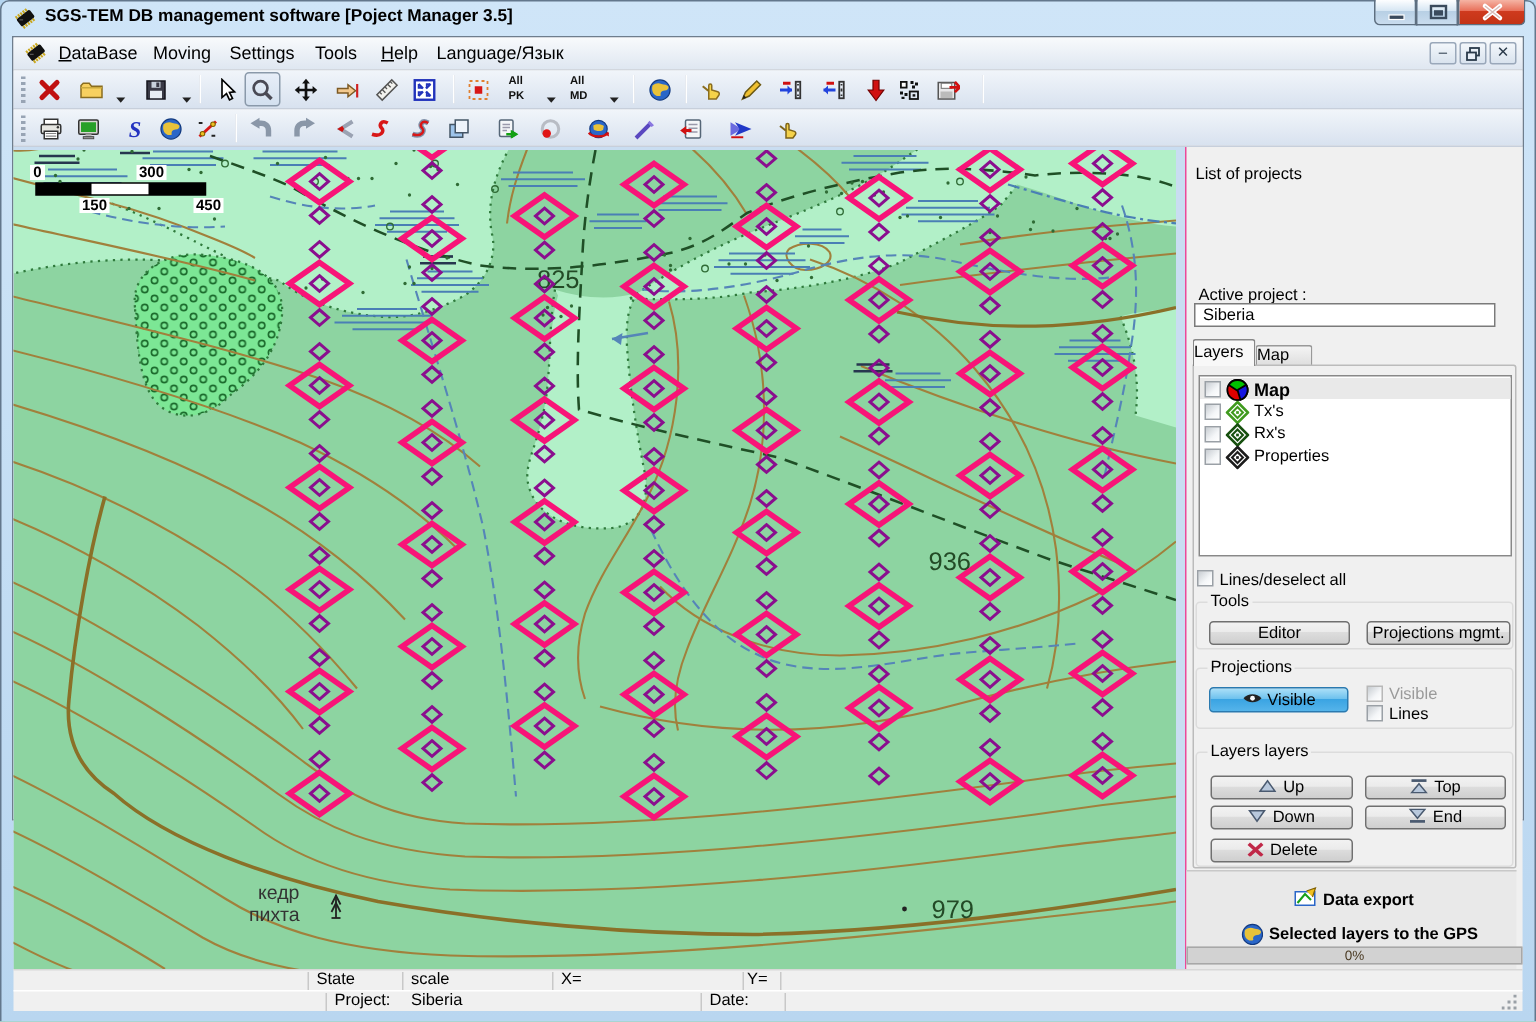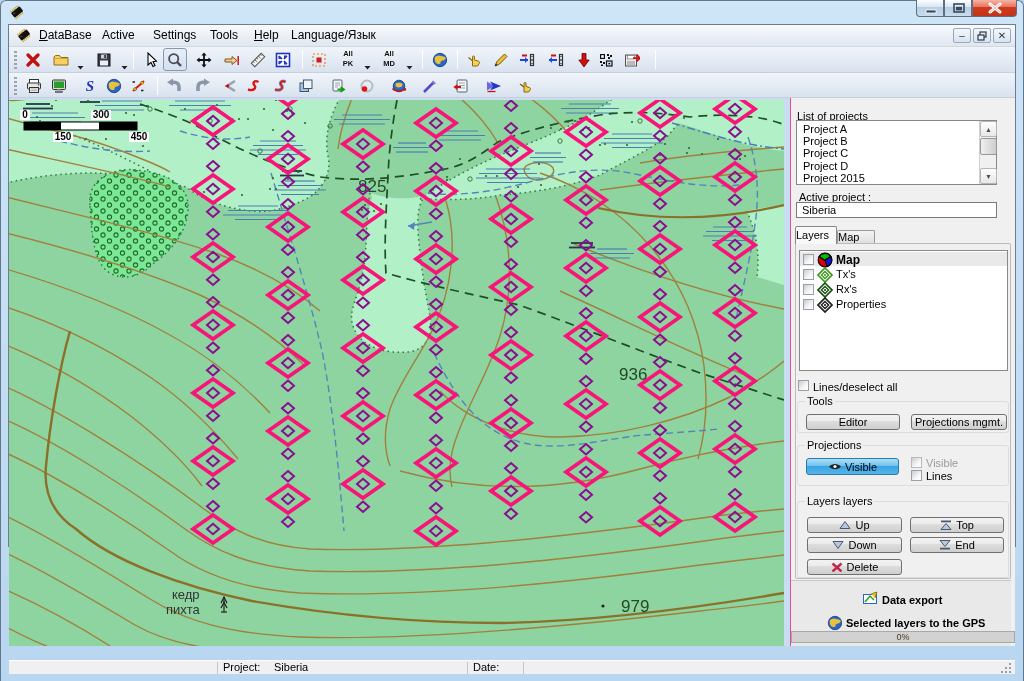--- a/index.html
+++ b/index.html
@@ -19,21 +19,21 @@
 #mdibtns { position:absolute; right:4px; top:3px; display:flex; gap:2px; }
 .mdibtn { width:18px; height:15px; border:1px solid #9aa8ba; background:linear-gradient(#f3f7fb,#d9e3ee); font-size:10px; line-height:13px; text-align:center; color:#2a3a4a; border-radius:2px; }
 .toolbar { position:absolute; left:0; width:1006px; height:26px; background:linear-gradient(#f1f5fa,#d8e2ef); border-bottom:1px solid #c7cfdb; }
 #tb1 { top:22px; }
 #tb2 { top:48px; height:25px; }
 .tbi { position:absolute; top:5px; }
 .tbsep { position:absolute; top:3px; width:1px; height:19px; background:#b4bcca; border-right:1px solid #fff; }
 .tbgrip { position:absolute; left:13px; top:4px; width:3px; height:18px;
   background:repeating-linear-gradient(#98a4b4 0 2px, transparent 2px 4px); }
 .tbdd { position:absolute; top:9px; }
-.alltxt { position:absolute; top:2px; font-size:7.5px; font-weight:bold; line-height:1.35; color:#111; text-align:center; width:18px; }
+.alltxt { position:absolute; top:2px; font-size:7.5px; font-weight:bold; line-height:1.35; color:#111; text-align:left; width:18px; }
 #client { position:absolute; left:0; top:73px; width:1006px; height:548px; background:#c9ddf1; }
 #mapwrap { position:absolute; left:0; top:2px; width:775px; height:546px; }
 #panel { position:absolute; left:781px; top:0; width:225px; height:548px; background:#f0f0f0; border-left:1px solid #ec4899; padding-left:5px; }
 .plabel { position:absolute; font-size:11px; color:#000; }
 .pbox { position:absolute; background:#fff; border:1px solid #828790; }
 .grp { position:absolute; border:1px solid #dcdcdc; border-radius:3px; }
 .grplabel { position:absolute; font-size:11px; background:#f0f0f0; padding:0 2px; }
 .btn { position:absolute; border:1px solid #707070; border-radius:3px; background:linear-gradient(#f2f2f2,#ebebeb 45%,#dddddd 46%,#cfcfcf); font-size:11px; text-align:center; color:#000; }
 .cb { position:absolute; width:11px; height:11px; background:linear-gradient(135deg,#c8cdd2,#f4f6f8 60%,#fff); border:1px solid #9aa0a6; }
 #status1, #status2 { position:absolute; left:0; width:1006px; height:14px; background:#f0f0f0; border-top:1px solid #fff; font-size:11px; color:#000; }
@@ -46,20 +46,21 @@
 </style></head><body>
 <div id="win">
 <div id="titlebar">
 <div id="titleicon"><svg width="16" height="16" viewBox="0 0 16 16">
           <g transform="rotate(-38 8 8)">
             <rect x="2.5" y="5" width="11" height="6.2" rx="1" fill="#111"></rect>
             <path d="M3.5,5 v-2 M5.5,5 v-2 M7.5,5 v-2 M9.5,5 v-2 M11.5,5 v-2 M3.5,11.2 v2 M5.5,11.2 v2 M7.5,11.2 v2 M9.5,11.2 v2 M11.5,11.2 v2" stroke="#caa820" stroke-width="1.3"></path>
             <path d="M4,6.5 l2,1.5" stroke="#555" stroke-width="0.8"></path>
           </g>
         </svg></div>
+<div id="titletxt">SGS-TEM DB management software [Poject Manager 3.5]</div>
 <div class="capbtns">
 <div class="capbtn first"><svg width="28" height="17">
             <rect x="9" y="10" width="10" height="3" fill="#3a4a5c" stroke="#fff" stroke-width="0.8"></rect>
           </svg></div>
 <div class="capbtn"><svg width="28" height="17">
             <rect x="9" y="4" width="10" height="8" fill="none" stroke="#3a4a5c" stroke-width="1.6"></rect>
             <rect x="11" y="6.8" width="6" height="3.6" fill="#3a4a5c"></rect>
           </svg></div>
 <div class="capbtn close"><svg width="45" height="17">
             <path d="M17,4 L27,12 M27,4 L17,12" stroke="#fff" stroke-width="3" stroke-linecap="round"></path>
@@ -70,21 +71,21 @@
 <div id="inner">
 <div id="menubar">
 <div style="position:absolute;left:7px;top:2px"><svg width="16" height="16" viewBox="0 0 16 16">
             <g transform="rotate(-38 8 8)">
               <rect x="2.5" y="5" width="11" height="6.2" rx="1" fill="#111"></rect>
               <path d="M3.5,5 v-2 M5.5,5 v-2 M7.5,5 v-2 M9.5,5 v-2 M11.5,5 v-2 M3.5,11.2 v2 M5.5,11.2 v2 M7.5,11.2 v2 M9.5,11.2 v2 M11.5,11.2 v2" stroke="#caa820" stroke-width="1.3"></path>
               <path d="M4,6.5 l2,1.5" stroke="#555" stroke-width="0.8"></path>
             </g>
           </svg></div>
 <div class="menuitem" style="left:30px"><u>D</u>ataBase</div>
-<div class="menuitem" style="left:93px">Active</div>
+<div class="menuitem" style="left:93px">Moving</div>
 <div class="menuitem" style="left:144px">Settings</div>
 <div class="menuitem" style="left:201px">Tools</div>
 <div class="menuitem" style="left:245px"><u>H</u>elp</div>
 <div class="menuitem" style="left:282px">Language/Язык</div>
 <div id="mdibtns">
           <div class="mdibtn">–</div>
           <div class="mdibtn"><svg width="16" height="13">
               <rect x="6" y="3" width="6" height="5" fill="none" stroke="#2a3a4a" stroke-width="1.2"></rect>
               <rect x="4" y="6" width="6" height="5" fill="#e8eef6" stroke="#2a3a4a" stroke-width="1.2"></rect>
             </svg></div>
@@ -733,28 +734,20 @@
 <path d="M726,298.5 L732,303.7 L726,308.9 L720,303.7 Z"></path>
 <path d="M726,321.1 L732,326.3 L726,331.5 L720,326.3 Z"></path>
 <path d="M726,366.5 L732,371.7 L726,376.9 L720,371.7 Z"></path>
 <path d="M726,389.1 L732,394.3 L726,399.5 L720,394.3 Z"></path>
 </g>
 </g>
 </svg>
         </div>
 <div id="panel">
           <div class="plabel" style="left:6px;top:12px">List of projects</div>
-<div class="pbox" style="left:5px;top:22px;width:201px;height:65px">
-<div style="position:absolute;left:6px;top:2px;font-size:11px;line-height:12.2px">Project A<br>Project B<br>Project C<br>Project D<br>Project 2015</div>
-<div style="position:absolute;right:0;top:0;width:17px;height:63px;background:#f0f0f0;border-left:1px solid #d0d0d0">
-<div style="position:absolute;top:0;left:0;width:17px;height:16px;background:linear-gradient(#fdfdfd,#e8e8e8);border:1px solid #b5b5b5;border-radius:2px;text-align:center;font-size:7px;line-height:15px;color:#505050">▲</div>
-<div style="position:absolute;bottom:0;left:0;width:17px;height:16px;background:linear-gradient(#fdfdfd,#e8e8e8);border:1px solid #b5b5b5;border-radius:2px;text-align:center;font-size:7px;line-height:15px;color:#505050">▼</div>
-<div style="position:absolute;top:17px;left:0;width:17px;height:17px;background:linear-gradient(90deg,#f0f0f0,#cdcdcd);border:1px solid #989898;border-radius:2px"></div>
-</div>
-</div>
 <div class="plabel" style="left:8px;top:93px">Active project :</div>
 <div class="pbox" style="left:5px;top:104px;width:201px;height:16px;border-color:#7a7a7a">
             <div style="position:absolute;left:5px;top:1px;font-size:11px">Siberia</div>
           </div>
 <div class="tab" style="left:4px;top:128px;width:42px;height:18px;background:#f8f8f8;border:1px solid #888;border-bottom:none;border-radius:2px 2px 0 0;line-height:17px;z-index:2">Layers</div>
 <div class="tab" style="left:46px;top:132px;width:38px;height:14px;background:linear-gradient(#f4f4f4,#ddd);border:1px solid #999;border-bottom:none;border-radius:2px 2px 0 0;line-height:13px">Map</div>
 <div style="position:absolute;left:4px;top:145px;width:216px;height:336px;border:1px solid #bbb;background:#f0f0f0;border-radius:0 2px 2px 2px"></div>
 <div class="pbox" style="left:8px;top:152px;width:209px;height:121px;border-color:#888">
 <div style="position:absolute;left:0;top:1px;width:207px;height:14px;background:#e9e9e9"></div>
 <div class="cb" style="left:3px;top:3px"></div>
@@ -839,20 +832,31 @@
 <div style="position:absolute;left:36px;top:517px"><svg width="15" height="15" viewBox="0 0 15 15">
               <circle cx="8" cy="8" r="6.7" fill="#2a66c8" stroke="#123a80" stroke-width="0.8"></circle>
               <path d="M3,5 C5,3.4 7,3 9,4 C11,4.6 12.6,4.4 13.6,5.6 C14,7 13,8.2 11,8.4 C9,8.6 8,10 8.6,11.6 C7,12.6 4.6,12 3.4,10 C2.6,8.4 2.6,6.4 3,5 Z" fill="#e8c23a"></path>
             </svg></div>
 <div style="position:absolute;left:55px;top:519px;font-size:11px;font-weight:bold">Selected layers to the GPS</div>
 <div style="position:absolute;left:0px;top:533px;width:224px;height:12px;background:#d2d2d2;border:1px solid #a8a8a8">
             <div style="text-align:center;font-size:9px;line-height:11px;color:#4a3a22">0%</div>
           </div>
         </div>
 </div>
+<div id="status1">
+<div class="scell" style="left:196px"></div>
+<div class="scell" style="left:259px"></div>
+<div class="scell" style="left:359px"></div>
+<div class="scell" style="left:486px"></div>
+<div class="scell" style="left:511px"></div>
+<div class="stxt" style="left:202px">State</div>
+<div class="stxt" style="left:265px">scale</div>
+<div class="stxt" style="left:365px">X=</div>
+<div class="stxt" style="left:489px">Y=</div>
+</div>
 <div id="status2">
 <div class="scell" style="left:208px"></div>
 <div class="scell" style="left:458px"></div>
 <div class="scell" style="left:514px"></div>
 <div class="stxt" style="left:214px">Project:</div>
 <div class="stxt" style="left:265px">Siberia</div>
 <div class="stxt" style="left:464px">Date:</div>
 <svg style="position:absolute;right:2px;top:2px" width="12" height="12">
           <g fill="#9aa0a6">
             <rect x="8" y="8" width="2" height="2"></rect>

